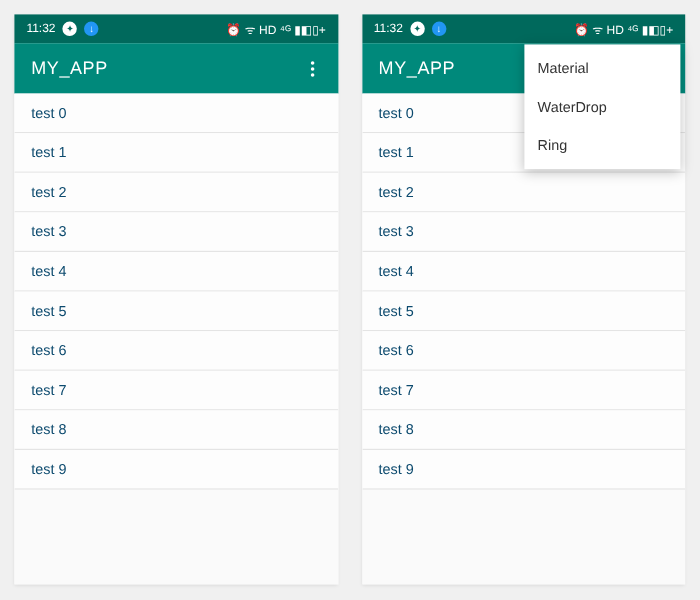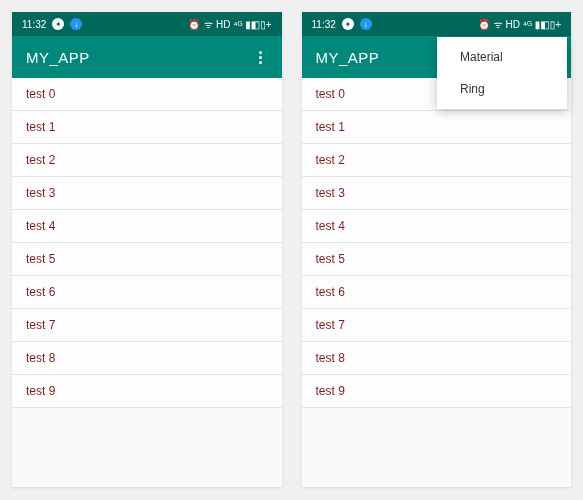--- a/index.html
+++ b/index.html
@@ -71,36 +71,36 @@
       flex: 1;
       background: #fafafa;
       overflow: hidden;
     }
     .list-item {
       height: 33px;
       display: flex;
       align-items: center;
       padding: 0 14px;
       font-size: 12px;
-      color: #7f1d1d;
+      color: #0c4a6e;
       border-bottom: 1px solid #e4e4e4;
       background: #fdfdfd;
     }
     .popup-menu {
       position: absolute;
       top: 25px;
       right: 4px;
       width: 130px;
       background: white;
       box-shadow: 0 2px 10px rgba(0,0,0,0.25);
       z-index: 10;
       padding: 4px 0;
     }
     .menu-item {
-      padding: 9px 23px;
+      padding: 9px 11px;
       font-size: 12px;
       color: #333;
       cursor: pointer;
     }
     .sig-icon { font-size:10px; }
   </style>
 </head>
 <body>
 
 <div class="phone">
@@ -197,15 +197,16 @@
       </div>
     <div class="list-item">
         <span>test 8</span>
       </div>
     <div class="list-item">
         <span>test 9</span>
       </div>
   </div>
   <div class="popup-menu">
     <div class="menu-item"><span>Material</span></div>
+    <div class="menu-item"><span>WaterDrop</span></div>
     <div class="menu-item"><span>Ring</span></div>
   </div>
 </div>
 
 </body></html>

